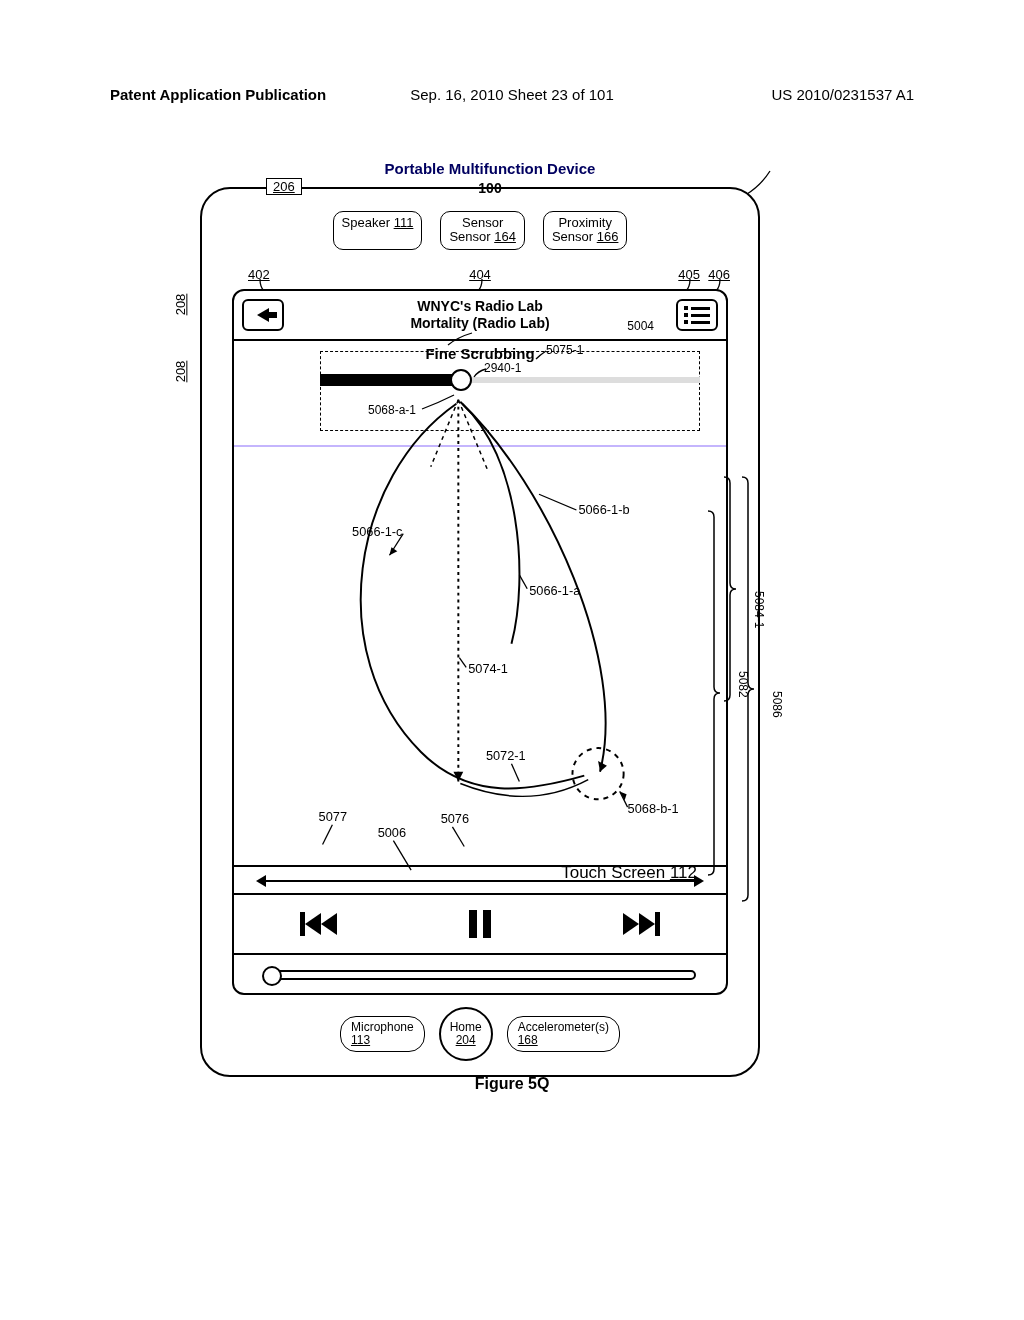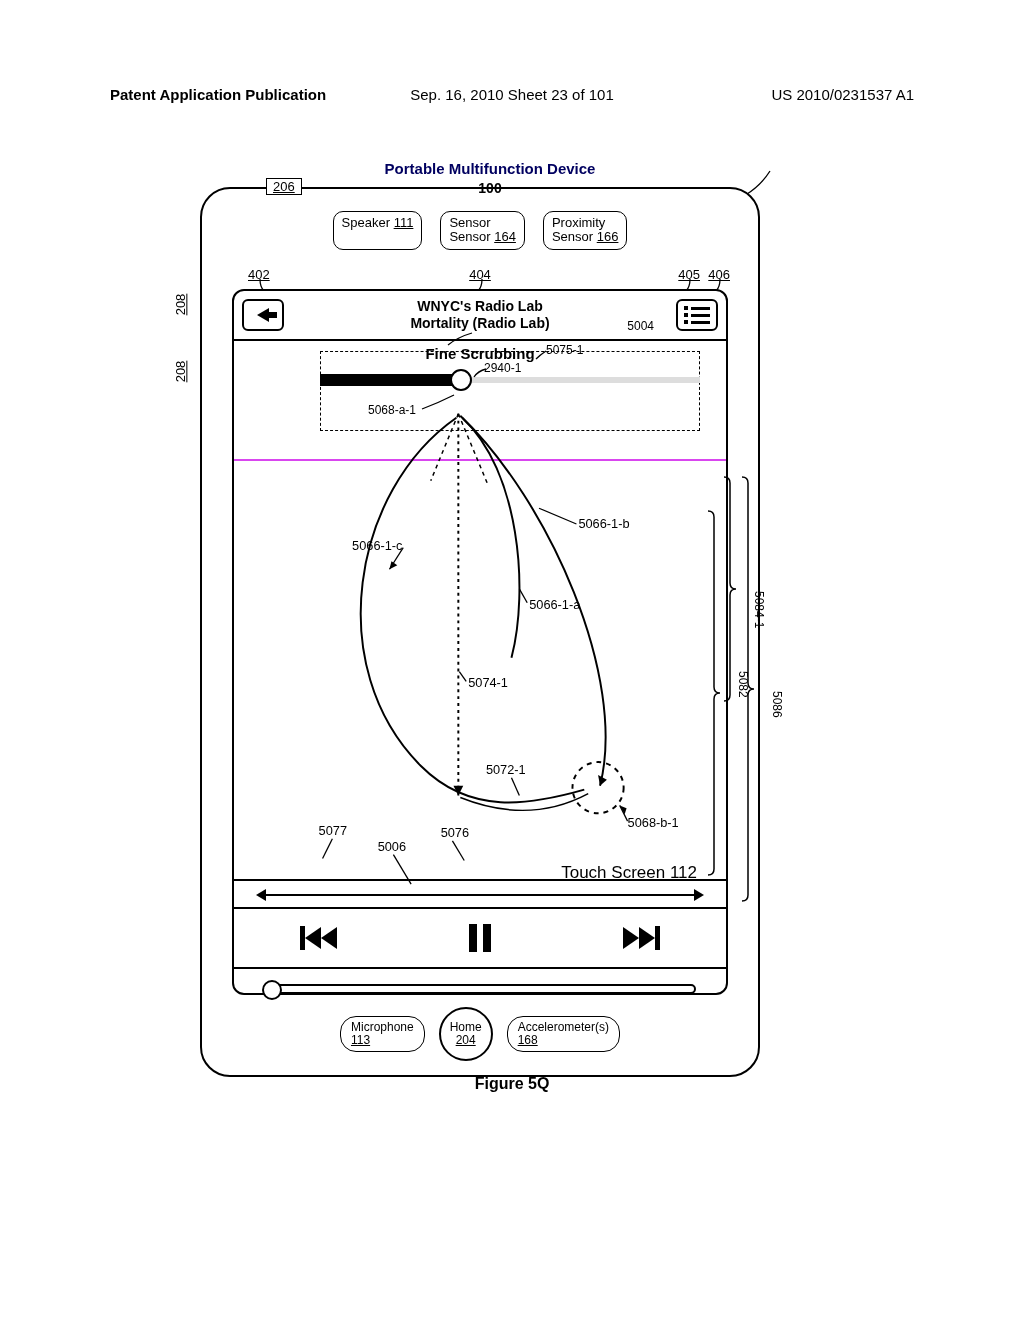--- a/index.html
+++ b/index.html
@@ -72,21 +72,21 @@
     top: 22px; left: 0; right: 0;
     display: flex;
     justify-content: center;
     gap: 18px;
   }
   .sensor-pod {
     border: 1.5px solid #000;
     border-radius: 10px;
     padding: 4px 8px;
     font-size: 13px;
-    text-align: left;
+    text-align: center;
     line-height: 1.1;
   }
   .sensor-pod .u { text-decoration: underline; }
 
   .ref-208-a, .ref-208-b {
     position: absolute;
     left: -32px;
     font-size: 13px;
     transform: rotate(-90deg);
     text-decoration: underline;
@@ -148,22 +148,22 @@
   .nav-title{position:absolute;left:50%;transform:translateX(-50%);text-align:center;font-weight:bold;font-size:14px;line-height:1.2;}
   .list-btn{
     position:absolute;right:8px;width:42px;height:32px;border:2px solid #000;border-radius:6px;
     display:flex;flex-direction:column;justify-content:center;gap:3px;padding:4px 6px;
   }
   .list-btn .row{display:flex;gap:3px;align-items:center;}
   .list-btn .dot{width:4px;height:4px;background:#000;}
   .list-btn .bar{flex:1;height:3px;background:#000;}
 
   .scrub-area{
-    height: 120px;
-    border-bottom: 2px solid #d946ef;
+    height: 106px;
+    border-bottom: 2px solid #c4b5fd;
     position: relative;
     text-align: center;
   }
   .scrub-label{position:absolute;left:50%;transform:translateX(-50%);top:4px;font-weight:bold;font-size:15px;}
   .scrub-track{position:absolute;left:86px;right:26px;top:36px;height:6px;background:#ddd;}
   .scrub-fill{position:absolute;left:86px;top:33px;height:12px;width:140px;background:#000;}
   .scrub-thumb{position:absolute;top:28px;left:216px;width:22px;height:22px;border:2px solid #000;border-radius:50%;background:#fff;}
   .dashed-box{position:absolute;left:86px;top:10px;width:380px;height:80px;border:1.5px dashed #000;}
 
   .content-area{ position:relative; height: 420px; border-bottom: 2px solid #000;}

